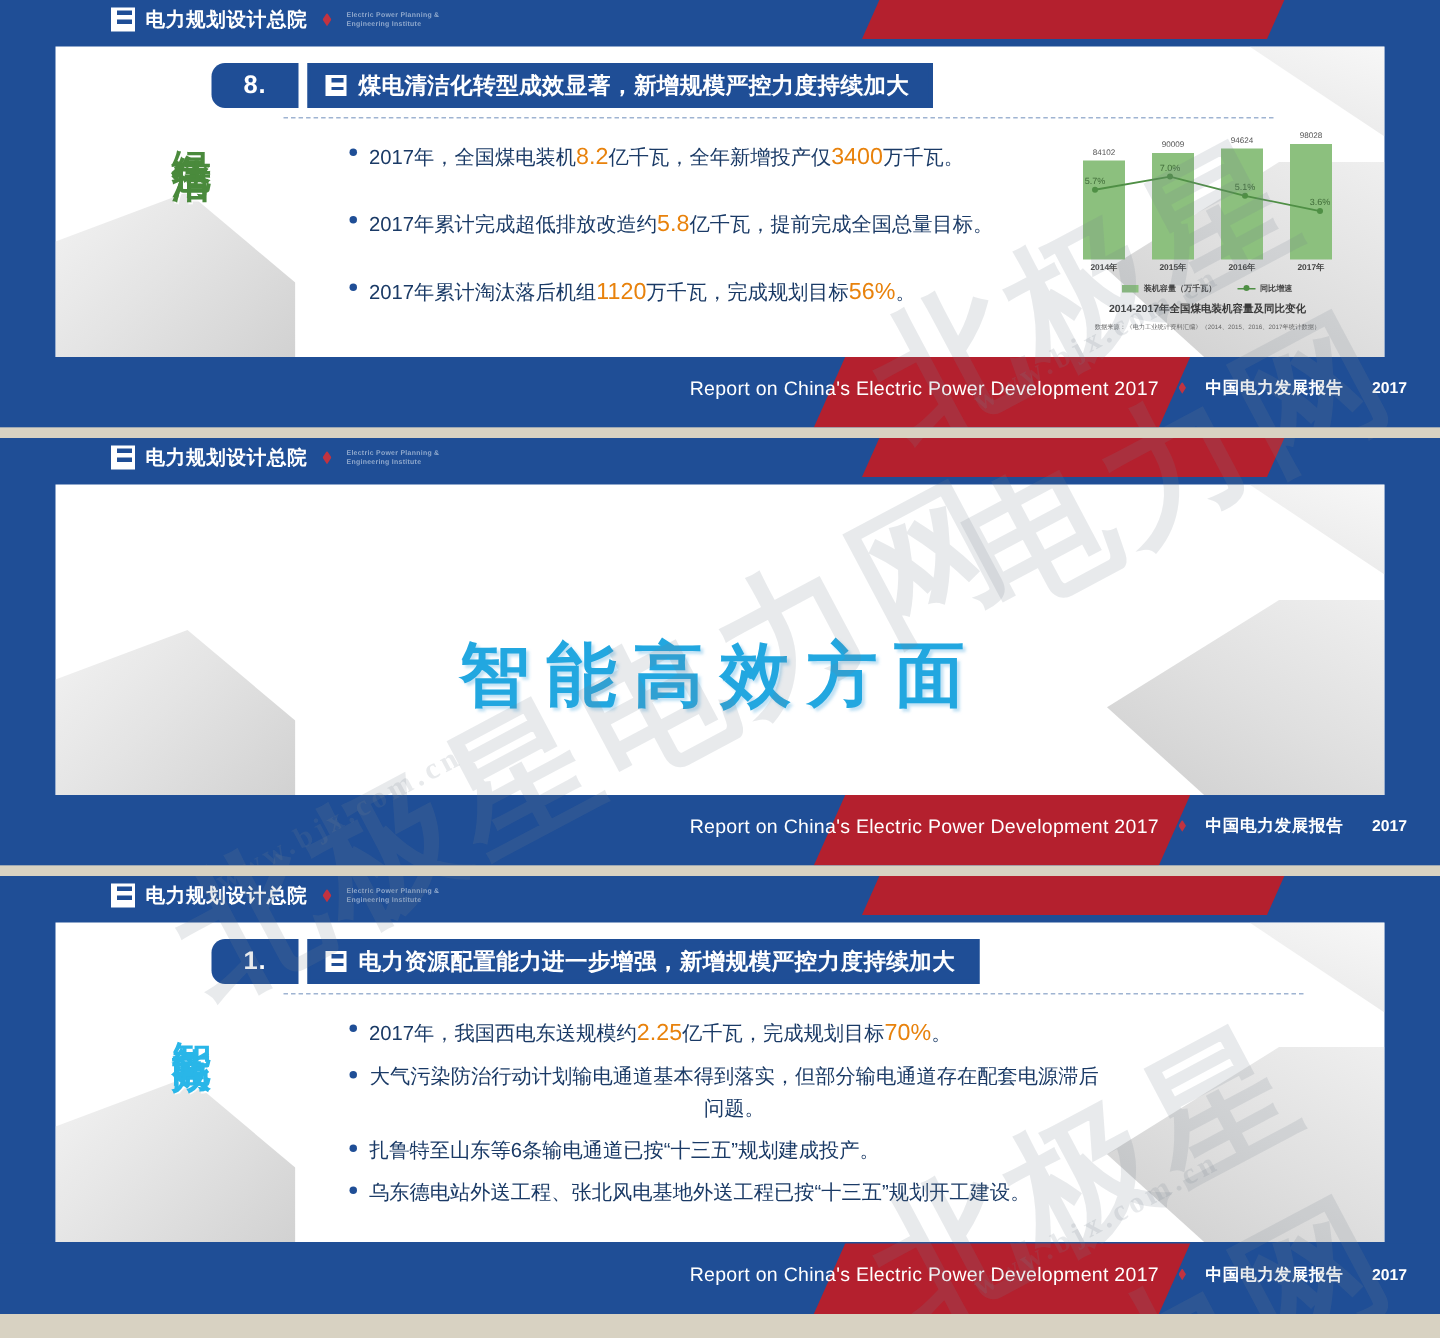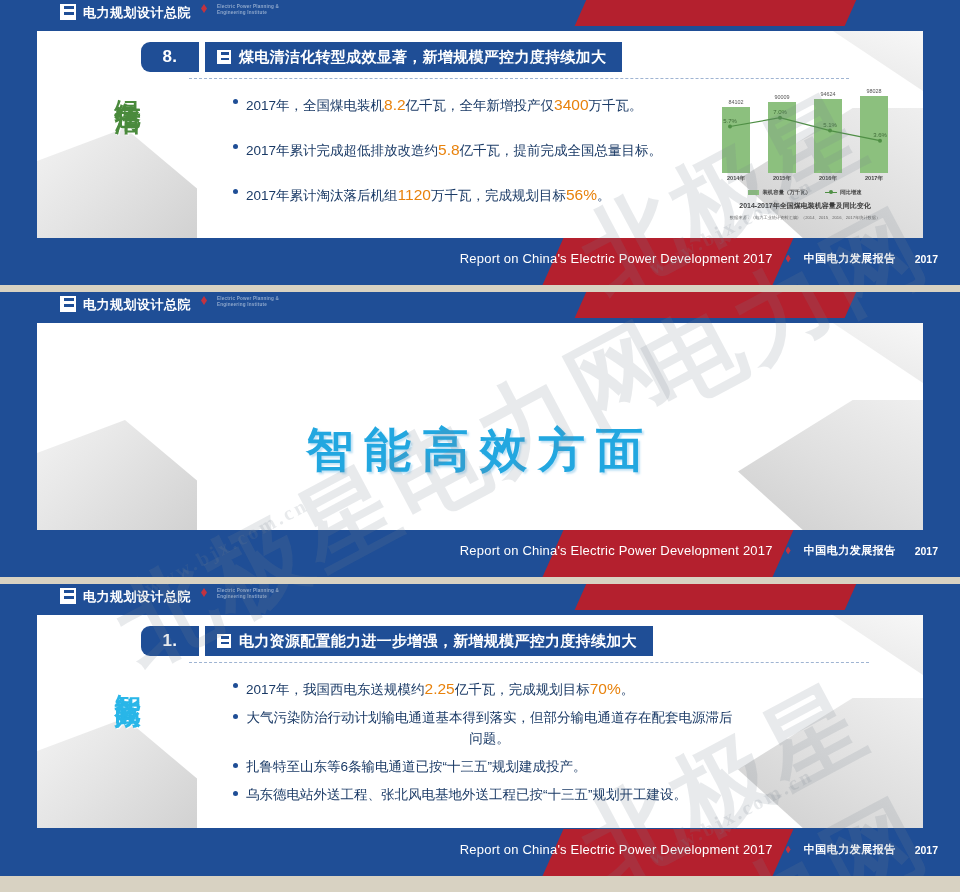--- a/index.html
+++ b/index.html
@@ -26,22 +26,22 @@
   
   .hdr {
     position: absolute; top: 0; left: 0; width: 960px; height: 26px;
     background: #1f4e96; overflow: hidden; z-index: 3;
   }
   .hdr-red {
     position: absolute; top: -4px; left: 580px; width: 270px; height: 36px;
     background: #b4202e; transform: skewX(-24deg);
   }
   .logo-wrap {
-    position: absolute; left: 12px; top: 4px; display: flex;
-    gap: 7px; z-index: 5; padding-left: 48px;
+    position: absolute; left: 26px; top: 4px; display: flex;
+    align-items: center; gap: 7px; z-index: 5; padding-left: 48px;
   }
   .logo-mark {
     width: 16px; height: 16px; background: #ffffff; position: relative;
     display:inline-block;
   }
   .logo-mark::before {
     content:""; position:absolute; left:4px; top:2px; width:10px; height:3px; background:#1f4e96;
   }
   .logo-mark::after {
     content:""; position:absolute; left:4px; top:8px; width:10px; height:3px; background:#1f4e96;

